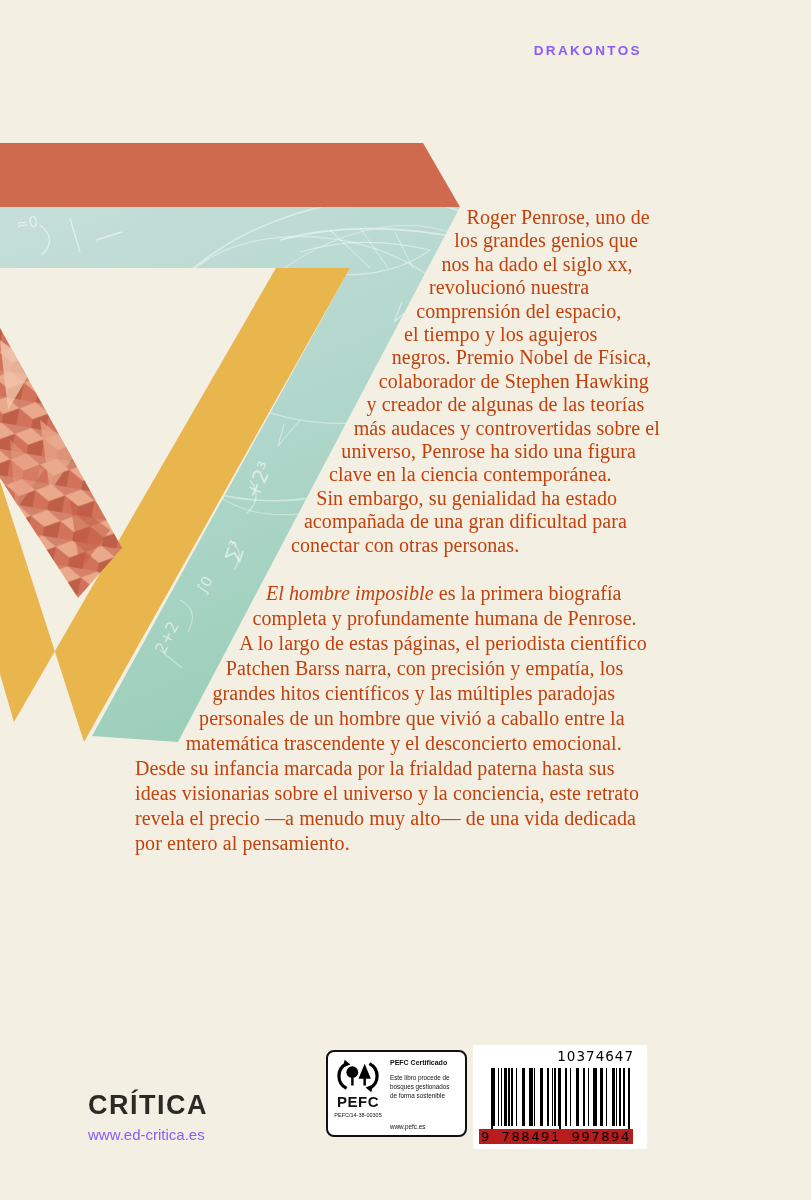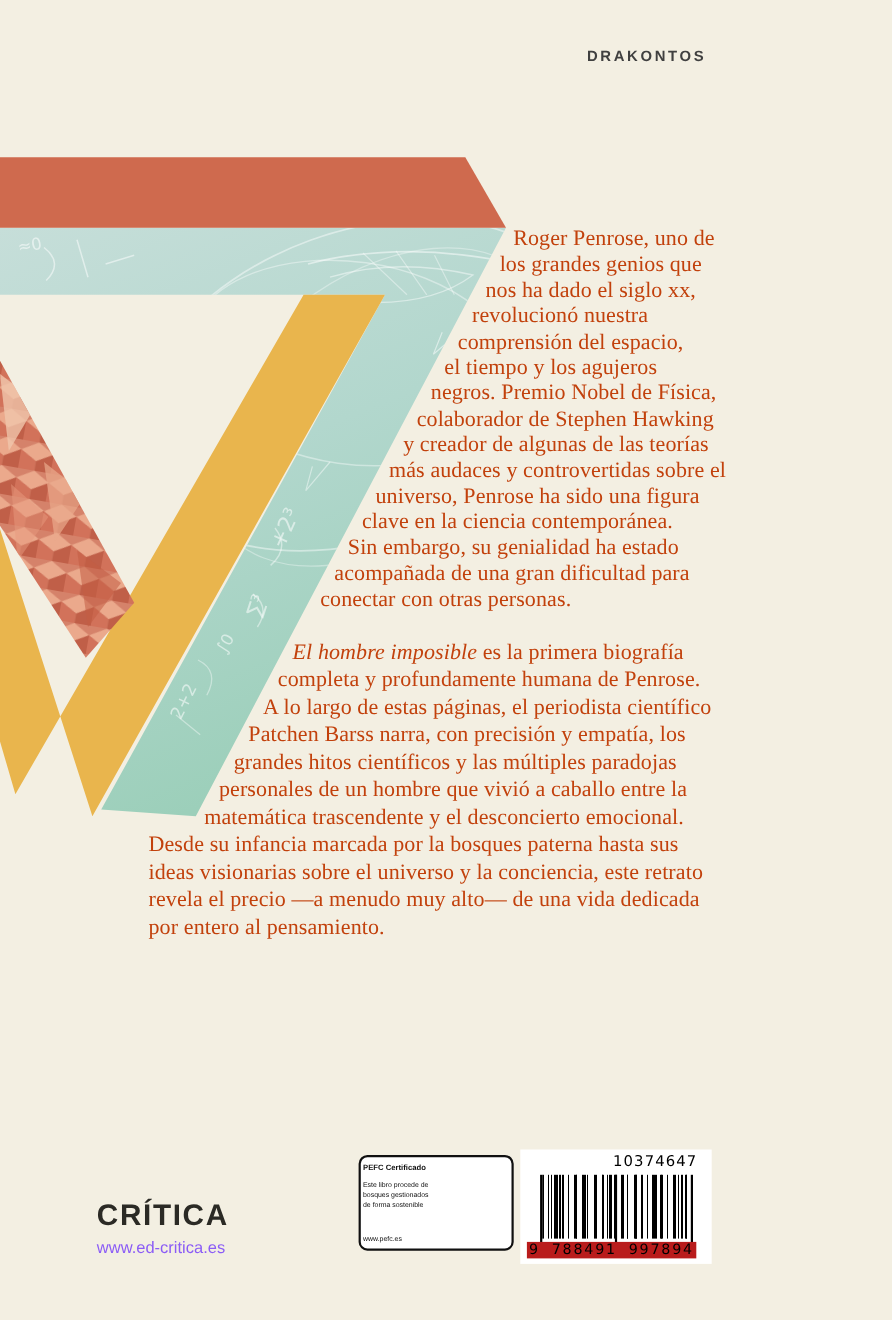--- a/index.html
+++ b/index.html
@@ -2,21 +2,21 @@
 <html><head>
 <meta charset="utf-8">
 <style>
   html,body{margin:0;padding:0;}
   body{background:#888;font-family:"Liberation Serif",serif;}
   .page{position:relative;width:811px;height:1200px;margin:0 auto;background:#f3efe2;overflow:hidden;}
 
   
   .collection{position:absolute;top:43px;left:0;width:642px;text-align:right;
     font-family:"Liberation Sans",sans-serif;font-size:13.5px;font-weight:600;
-    letter-spacing:2.4px;color:#404040;}
+    letter-spacing:2.4px;color:#8b5cf6;}
 
   
   .tri{position:absolute;top:0;left:0;}
 
   
   .scrib{position:absolute;color:#ffffff;opacity:.55;font-family:"DejaVu Sans",sans-serif;
     font-size:17px;pointer-events:none;}
   .s1{left:240px;top:468px;transform:rotate(-66deg);font-size:20px;}
   .s2{left:224px;top:540px;transform:rotate(-72deg);font-size:18px;}
   .s3{left:16px;top:214px;transform:rotate(-10deg);font-size:15px;}
@@ -147,33 +147,47 @@
         <div class="tl" style="margin-left: 156.055px;">conectar con otras personas.</div>
       </div>
     <div id="para2">
       <div class="tl" id="p2l1" style="margin-left: 130.91px;"><em>El hombre imposible</em><span> es la primera biografía</span></div>
     <div class="tl" style="margin-left: 117.535px;">completa y profundamente humana de Penrose.</div>
         <div class="tl" style="margin-left: 104.16px;">A lo largo de estas páginas, el periodista científico</div>
         <div class="tl" style="margin-left: 90.785px;">Patchen Barss narra, con precisión y empatía, los</div>
         <div class="tl" style="margin-left: 77.41px;">grandes hitos científicos y las múltiples paradojas</div>
         <div class="tl" style="margin-left: 64.035px;">personales de un hombre que vivió a caballo entre la</div>
         <div class="tl" style="margin-left: 50.66px;">matemática trascendente y el desconcierto emocional.</div>
-        <div class="tl">Desde su infancia marcada por la bosques paterna hasta sus</div>
+        <div class="tl">Desde su infancia marcada por la frialdad paterna hasta sus</div>
         <div class="tl">ideas visionarias sobre el universo y la conciencia, este retrato</div>
         <div class="tl">revela el precio —a menudo muy alto— de una vida dedicada</div>
         <div class="tl">por entero al pensamiento.</div>
       </div>
   </div>
 
   <div class="publisher">
     <div class="pub-name">CRÍTICA</div>
     <div class="pub-url">www.ed-critica.es</div>
   </div>
 
   <div class="pefc">
+    <div class="pefc-left">
+      <svg width="42" height="38" viewBox="0 0 44 40">
+        <path d="M10 7 A 14.5 14.5 0 0 0 10 33" fill="none" stroke="#000" stroke-width="3.4"></path>
+        <path d="M34 33 A 14.5 14.5 0 0 0 34 7" fill="none" stroke="#000" stroke-width="3.4"></path>
+        <polygon points="8,3 14,8 6,11" fill="#000"></polygon>
+        <polygon points="36,37 30,32 38,29" fill="#000"></polygon>
+        <circle cx="16" cy="16" r="6.2" fill="#000"></circle>
+        <rect x="14.8" y="19" width="2.6" height="11" fill="#000"></rect>
+        <polygon points="29,7 22.5,23 35.5,23" fill="#000"></polygon>
+        <rect x="27.7" y="22" width="2.6" height="8" fill="#000"></rect>
+      </svg>
+      <div class="pefc-word">PEFC</div>
+      <div class="pefc-code">PEFC/14-38-00305</div>
+    </div>
     <div class="pefc-right">
       <div class="pefc-title">PEFC Certificado</div>
       <div class="pefc-body">Este libro procede de bosques gestionados de forma sostenible</div>
       <div class="pefc-url">www.pefc.es</div>
     </div>
   </div>
 
   <div class="barcode">
     <div class="bc-num">10374647</div>
     <div class="bars"></div>

